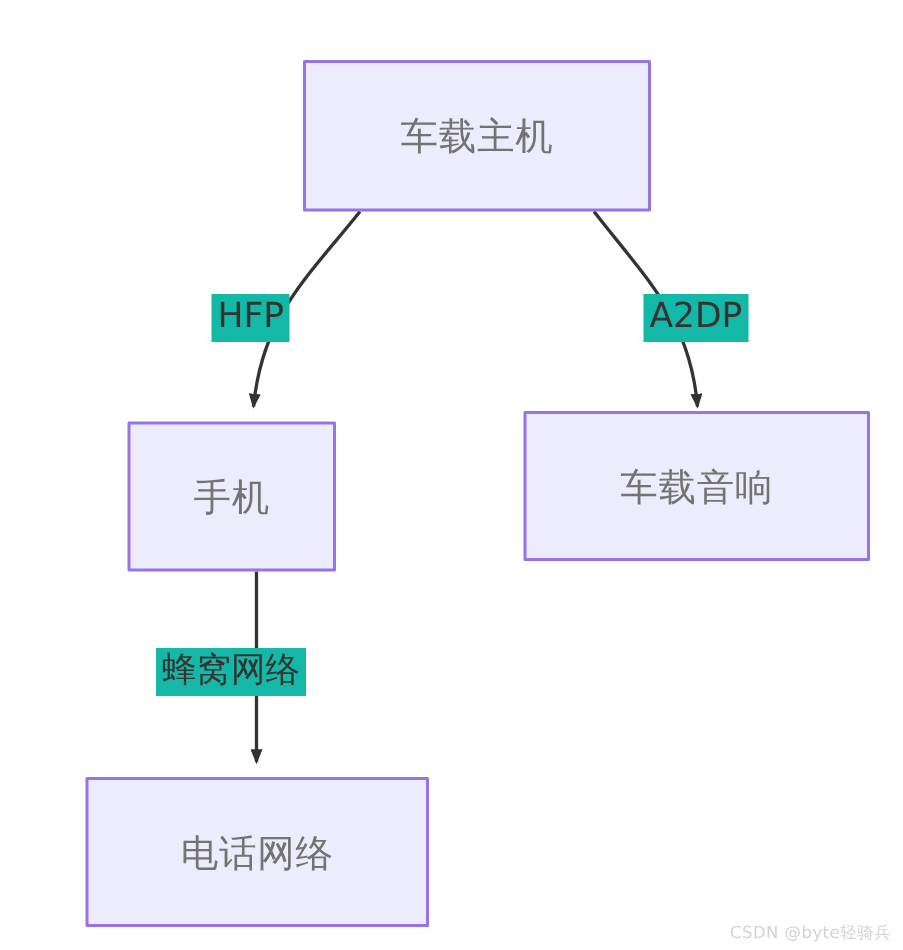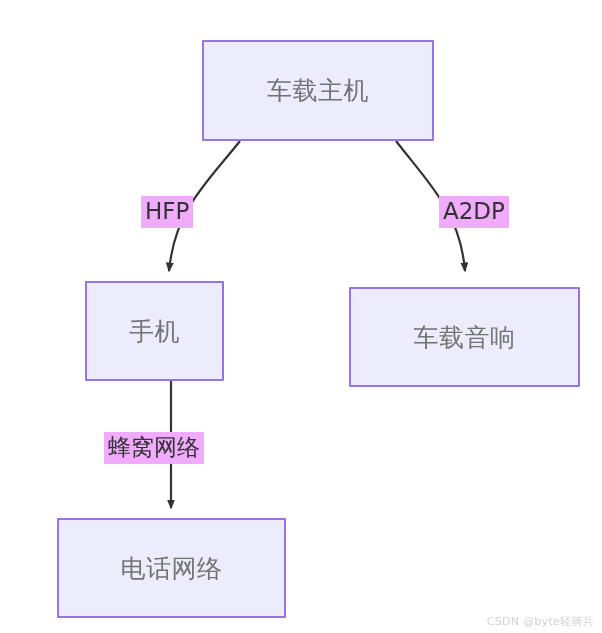--- a/index.html
+++ b/index.html
@@ -52,48 +52,48 @@
     height: 101px;
   }
   #node-phone {
     left: 85px;
     top: 281px;
     width: 139px;
     height: 100px;
   }
   #node-car-audio {
     left: 349px;
-    top: 287px;
+    top: 274px;
     width: 231px;
     height: 100px;
     text-align: right;
   }
   #node-telephone-network {
     left: 57px;
     top: 518px;
     width: 229px;
     height: 100px;
   }
   .edge-label {
     position: absolute;
-    background: #f0abfc;
+    background: #14b8a6;
     color: #333333;
     font-size: 23px;
     line-height: 1;
     padding: 4px 4px 5px 4px;
     white-space: nowrap;
     z-index: 4;
     font-family: "DejaVu Sans", "Liberation Sans", sans-serif;
   }
   #edge-label-hfp {
     left: 141px;
     top: 196px;
   }
   #edge-label-a2dp {
-    left: 439px;
+    left: 429px;
     top: 196px;
   }
   #edge-label-cellular {
     left: 104px;
     top: 432px;
   }
   #watermark {
     position: absolute;
     right: 8px;
     bottom: 6px;

